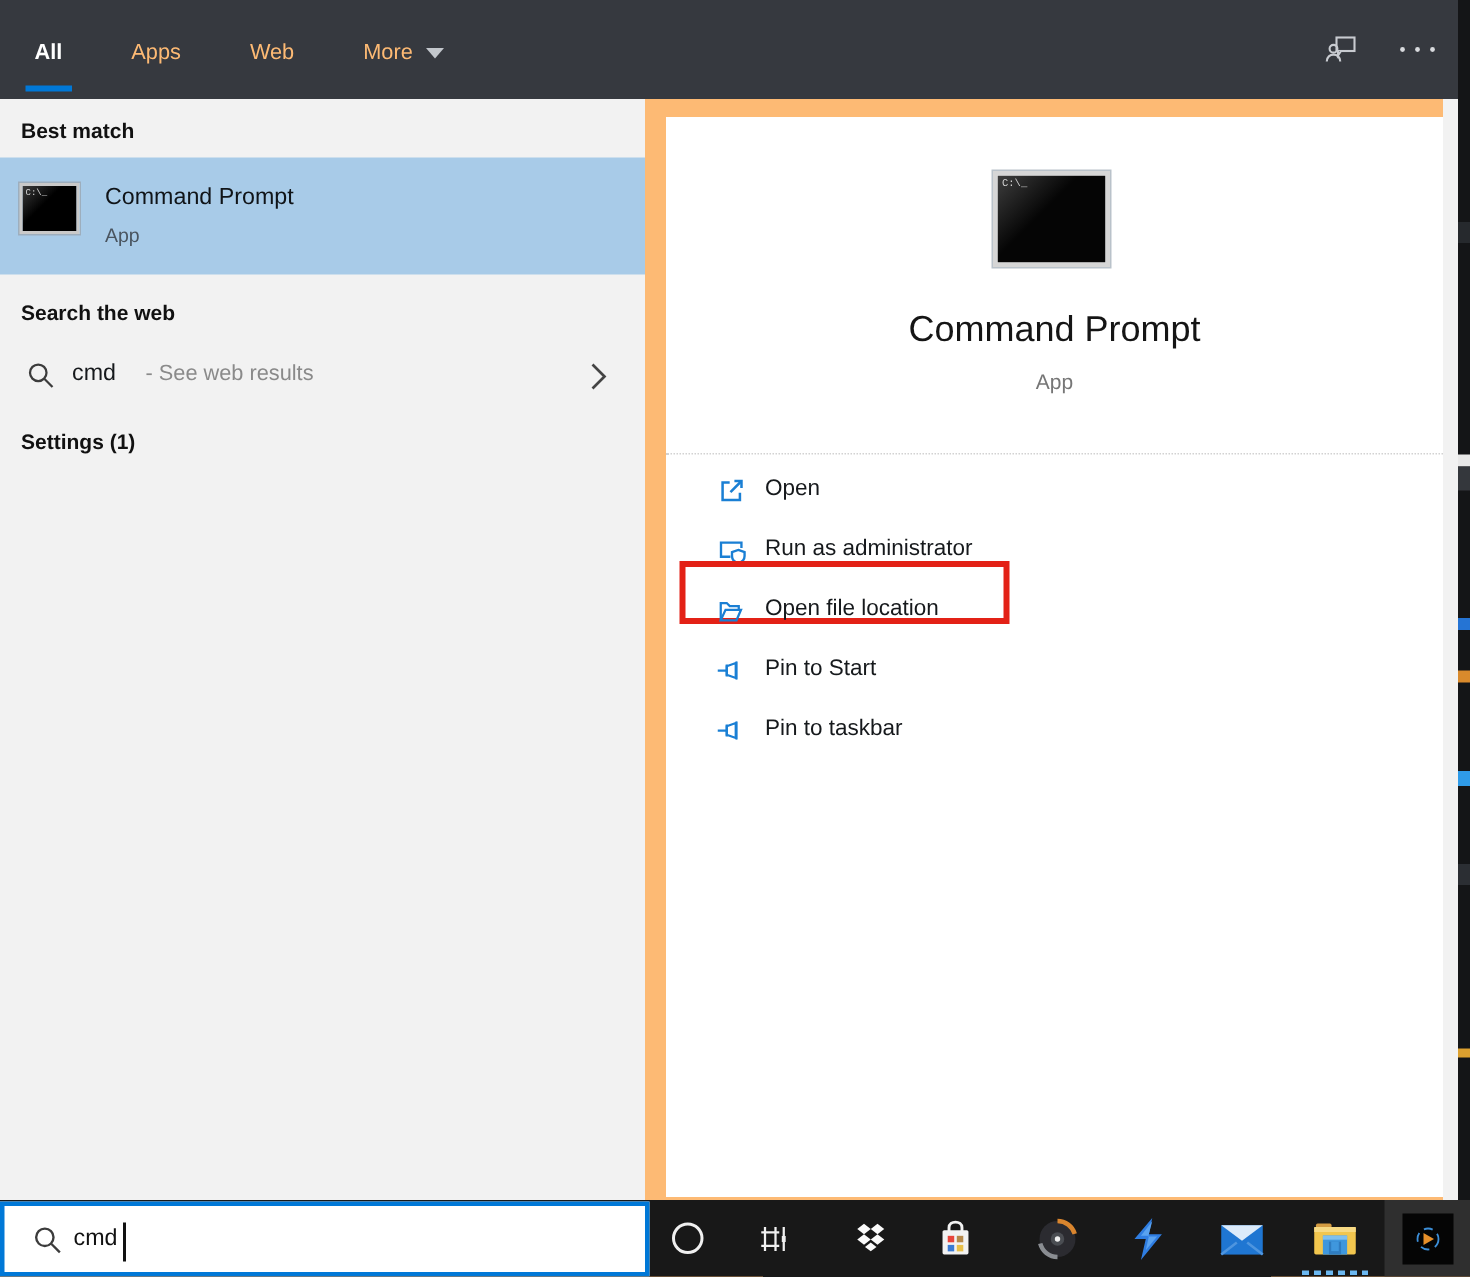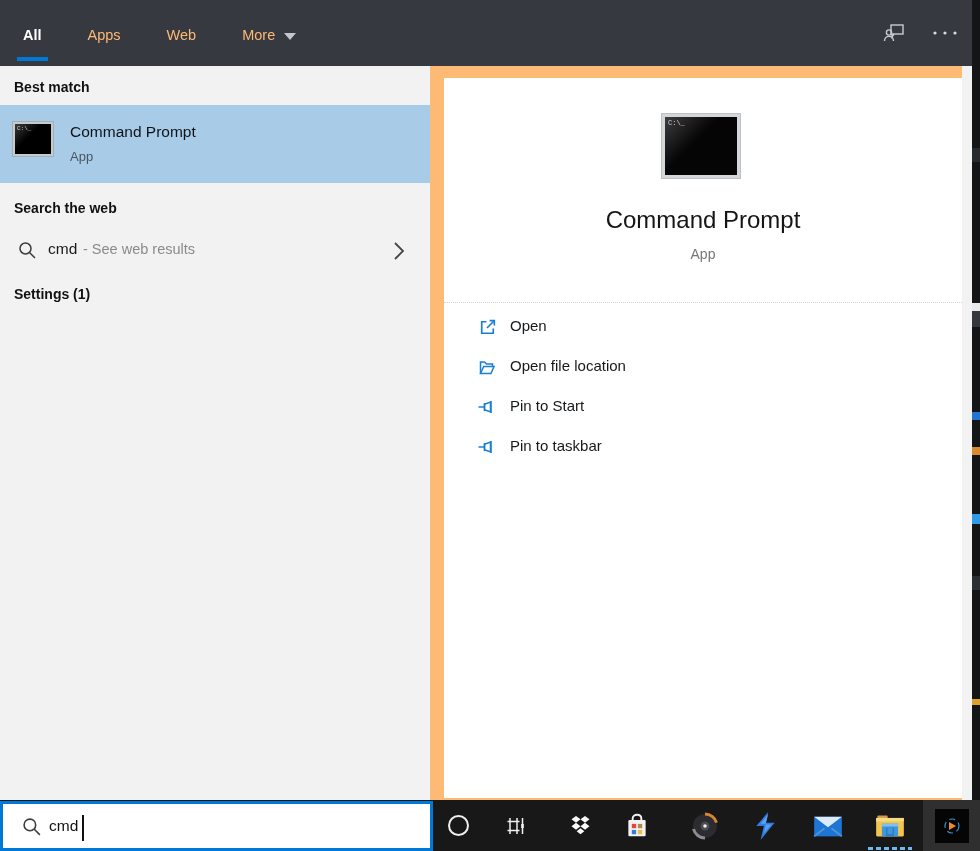--- a/index.html
+++ b/index.html
@@ -21,21 +21,21 @@
   .body-area { position:absolute; left:0; top:66px; width:972px; height:734px; background:#fdba74; }
   .left-panel { position:absolute; left:0; top:0; width:430px; height:734px; background:#f2f2f2; }
   .heading { position:absolute; left:14px; font-size:14px; font-weight:bold; color:#111111; }
   .best-row { position:absolute; left:0; top:39px; width:430px; height:78px; background:#a8cbe8; cursor:default; }
   .cmd-icon-sm { position:absolute; left:13px; top:17px; width:40px; height:34px; background:linear-gradient(135deg,#3c3c3c 0%,#000 40%); border:2px solid #c9c9c9; box-shadow:0 0 0 1px #9daebd; color:#d8d8d8; font-size:6px; font-family:"Liberation Mono","DejaVu Sans Mono",monospace; padding:1px 2px; overflow:hidden; }
   .best-title { position:absolute; left:70px; top:18px; font-size:15.5px; color:#101418; }
   .best-sub { position:absolute; left:70px; top:44px; font-size:13px; color:#4a5560; }
   .web-row { position:absolute; left:0; top:162px; width:430px; height:46px; cursor:default; }
   .web-row svg.mag { position:absolute; left:18px; top:13px; }
   .web-query { position:absolute; left:48px; top:12px; font-size:15.5px; color:#16191c; }
-  .web-suffix { position:absolute; left:83px; top:13px; font-size:14.5px; color:#8a8a8a; }
+  .web-suffix { position:absolute; left:97px; top:13px; font-size:14.5px; color:#8a8a8a; }
   .web-chev { position:absolute; right:24px; top:13px; }
 
   .right-panel { position:absolute; left:444px; top:12px; width:518px; height:720px; background:#ffffff; }
   .cmd-icon-lg { position:absolute; left:218px; top:36px; width:78px; height:64px; background:linear-gradient(135deg,#3e3e3e 0%,#050505 42%); border:3px solid #d6d6d6; box-shadow:0 0 0 1px #b9c2ca; color:#d0d0d0; font-size:7px; font-family:"Liberation Mono","DejaVu Sans Mono",monospace; padding:2px 3px; overflow:hidden; }
   .rp-title { position:absolute; left:0; top:128px; width:518px; text-align:center; font-size:24px; color:#151515; }
   .rp-sub { position:absolute; left:0; top:168px; width:518px; text-align:center; font-size:14px; color:#767676; }
   .rp-divider { position:absolute; left:0; top:224px; width:518px; border-top:1px dotted #d2d2d2; }
   .actions { position:absolute; left:0; top:229px; width:518px; }
   .action-row { position:relative; height:40px; cursor:default; }
   .action-row svg { position:absolute; left:33px; top:10px; }
@@ -127,20 +127,28 @@
       <div class="actions">
         <div class="action-row">
           <svg width="21" height="21" viewBox="0 0 20 20" fill="none" stroke="#1a7fd4" stroke-width="1.6">
             <path d="M9 4.5H4.5v11h11V11"></path>
               <path d="M12 3.5h4.5V8"></path>
               <path d="M16.2 3.8l-6.7 6.7"></path>
           </svg>
           <span class="action-label">Open</span>
         </div>
 
+        <div class="action-row">
+          <svg width="22" height="21" viewBox="0 0 21 20" fill="none" stroke="#1a7fd4" stroke-width="1.5">
+            <path d="M16.5 8V4.5H3.5v9h6"></path>
+            <path d="M14.5 9.2l4 1.3v2.6c0 2.2-1.7 3.9-4 4.6-2.3-.7-4-2.4-4-4.6v-2.6z"></path>
+          </svg>
+          <span class="action-label">Run as administrator</span>
+          <div class="red-box"></div>
+        </div>
 
         <div class="action-row">
           <svg width="20" height="21" viewBox="0 0 20 20" fill="none" stroke="#1a7fd4" stroke-width="1.5">
             <path d="M3.5 16V4.5h4l2 2h6V9"></path>
             <path d="M3.5 16l3.2-7h10.3l-3 7z"></path>
           </svg>
           <span class="action-label">Open file location</span>
         </div>
 
         <div class="action-row">

